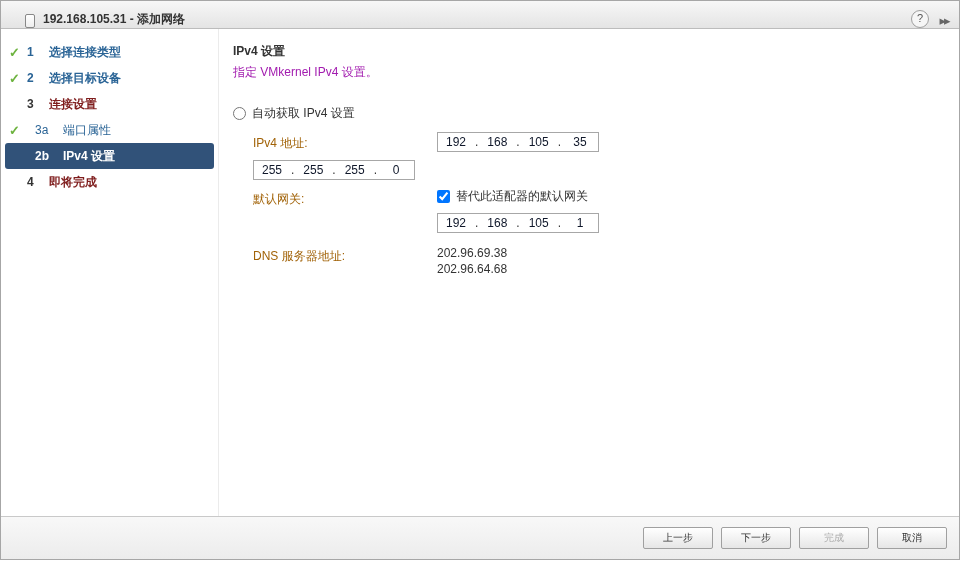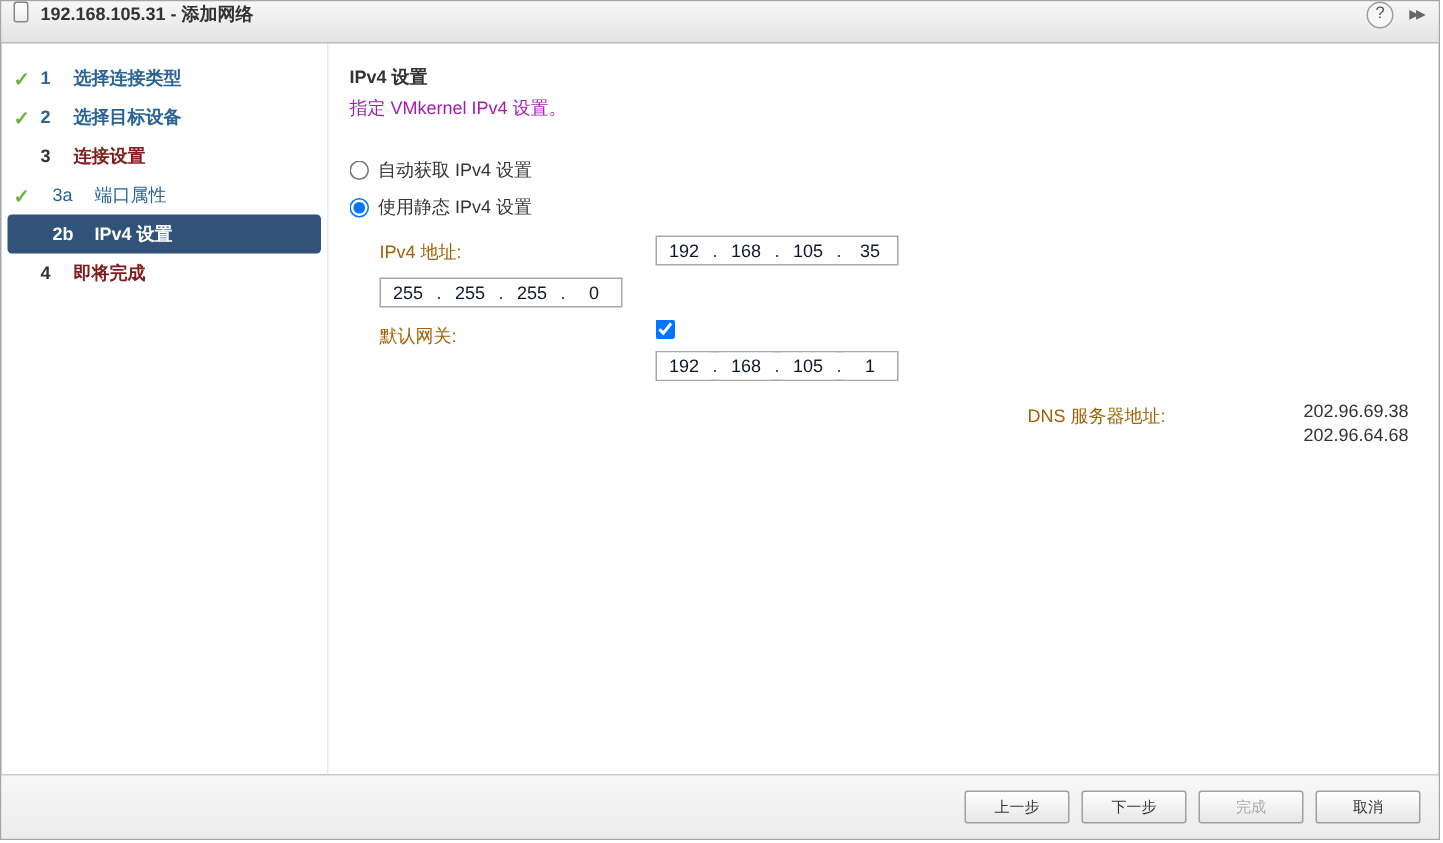--- a/index.html
+++ b/index.html
@@ -20,22 +20,22 @@
     background: #fff;
     display: flex;
     flex-direction: column;
     box-sizing: border-box;
   }
   .titlebar {
     height: 27px;
     background: linear-gradient(to bottom, #f7f7f7, #e4e4e4);
     border-bottom: 1px solid #bcbcbc;
     display: flex;
-    align-items: flex-start;
-    padding: 0 6px 0 8px;
+    align-items: flex-end;
+    padding: 0 6px 0 24px;
   }
   .titlebar .device-icon {
     width: 10px;
     height: 14px;
     border: 1px solid #888;
     border-radius: 2px;
     margin-right: 8px;
     display: inline-block;
     box-sizing: border-box;
     background: linear-gradient(#fff, #eee);
@@ -278,24 +278,20 @@
     </div>
 
     <div class="main">
       <div class="section-title">IPv4 设置</div>
       <div class="section-desc">指定 VMkernel IPv4 设置。</div>
 
       <label class="radio-row">
         <input type="radio" name="ipv4mode" style="">
         <span>自动获取 IPv4 设置</span>
       </label>
-      <label class="radio-row">
-        <input type="radio" name="ipv4mode" checked="" style="">
-        <span>使用静态 IPv4 设置</span>
-      </label>
 
       <div class="form-indent">
 
         <div class="form-row">
           <div class="flabel">IPv4 地址:</div>
           <div class="fvalue">
             <span class="ip-box">
               <input value="192" style="">
                 <span class="dot">.</span>
               <input value="168" style="">
@@ -319,35 +315,36 @@
               <input value="0" style="">
             </span>
           </div>
         </div>
 
         <div class="form-row">
           <div class="flabel">默认网关:</div>
           <div class="fvalue">
             <label class="check-row">
               <input type="checkbox" checked="" style="">
+              <span>替代此适配器的默认网关</span>
             </label>
             <div style="height:8px"></div>
             <span class="ip-box">
               <input value="192" style="">
                 <span class="dot">.</span>
               <input value="168" style="">
                 <span class="dot">.</span>
               <input value="105" style="">
                 <span class="dot">.</span>
               <input value="1" style="">
             </span>
           </div>
         </div>
 
-        <div class="form-row" style="margin-top:12px;justify-content:flex-end;">
+        <div class="form-row" style="margin-top:12px;">
           <div class="flabel">DNS 服务器地址:</div>
           <div class="fvalue dns-val">
             <div>202.96.69.38</div>
             <div>202.96.64.68</div>
           </div>
         </div>
 
       </div>
     </div>
   </div>

